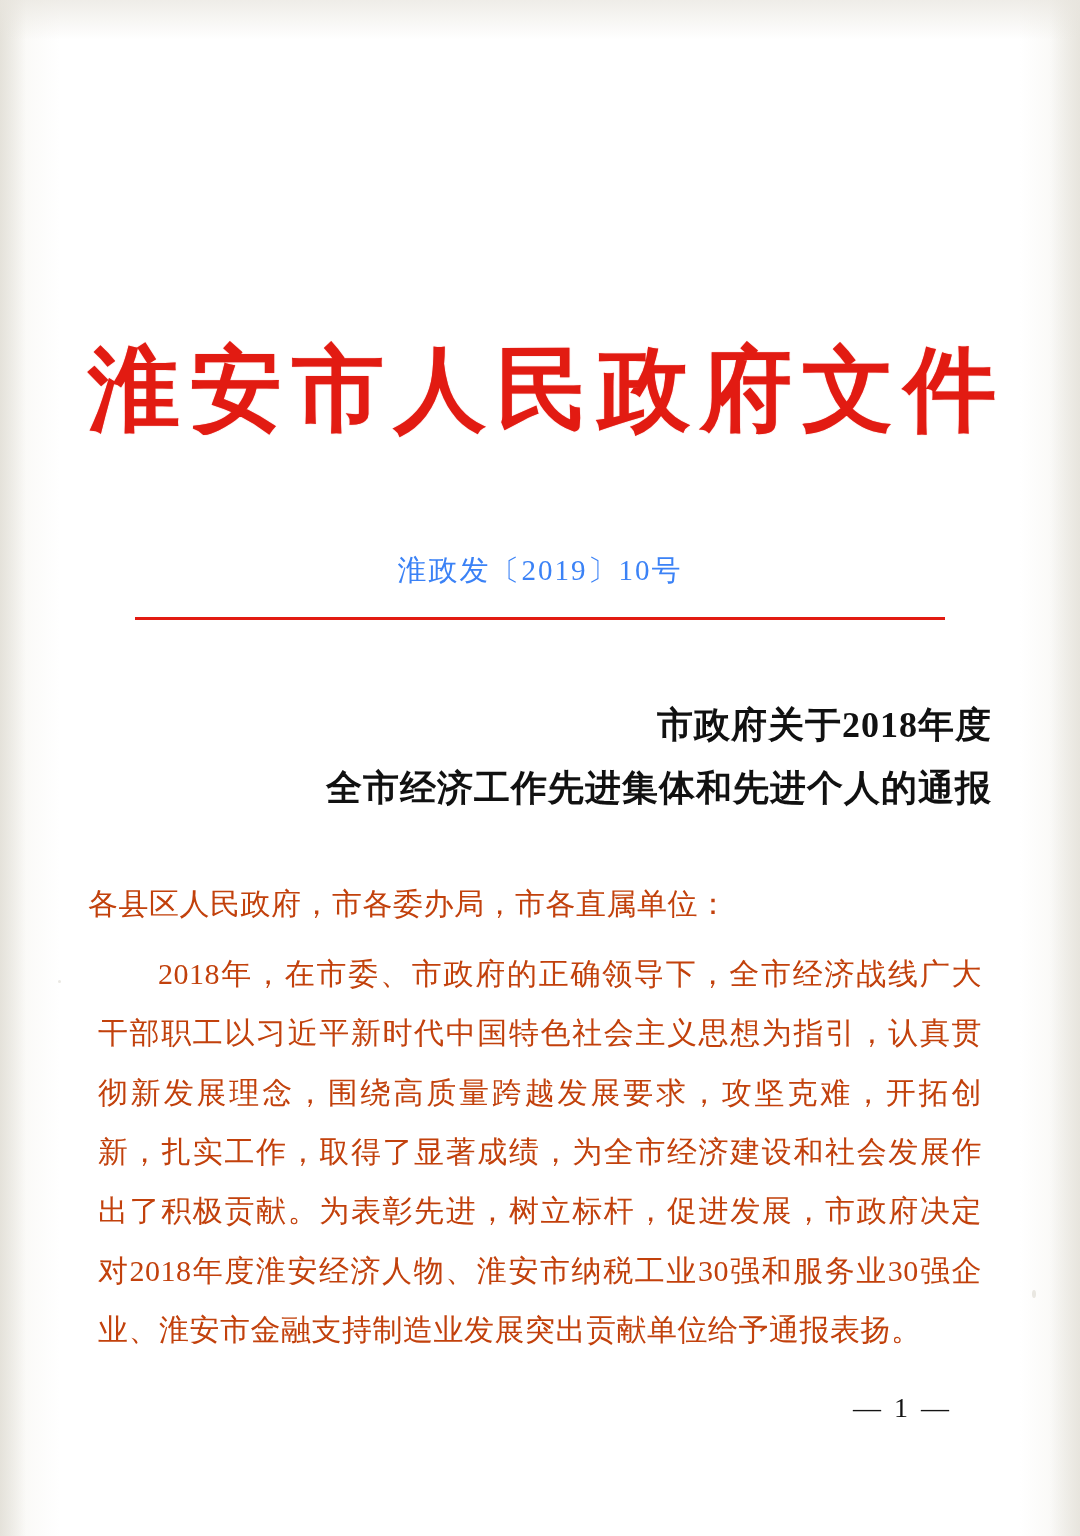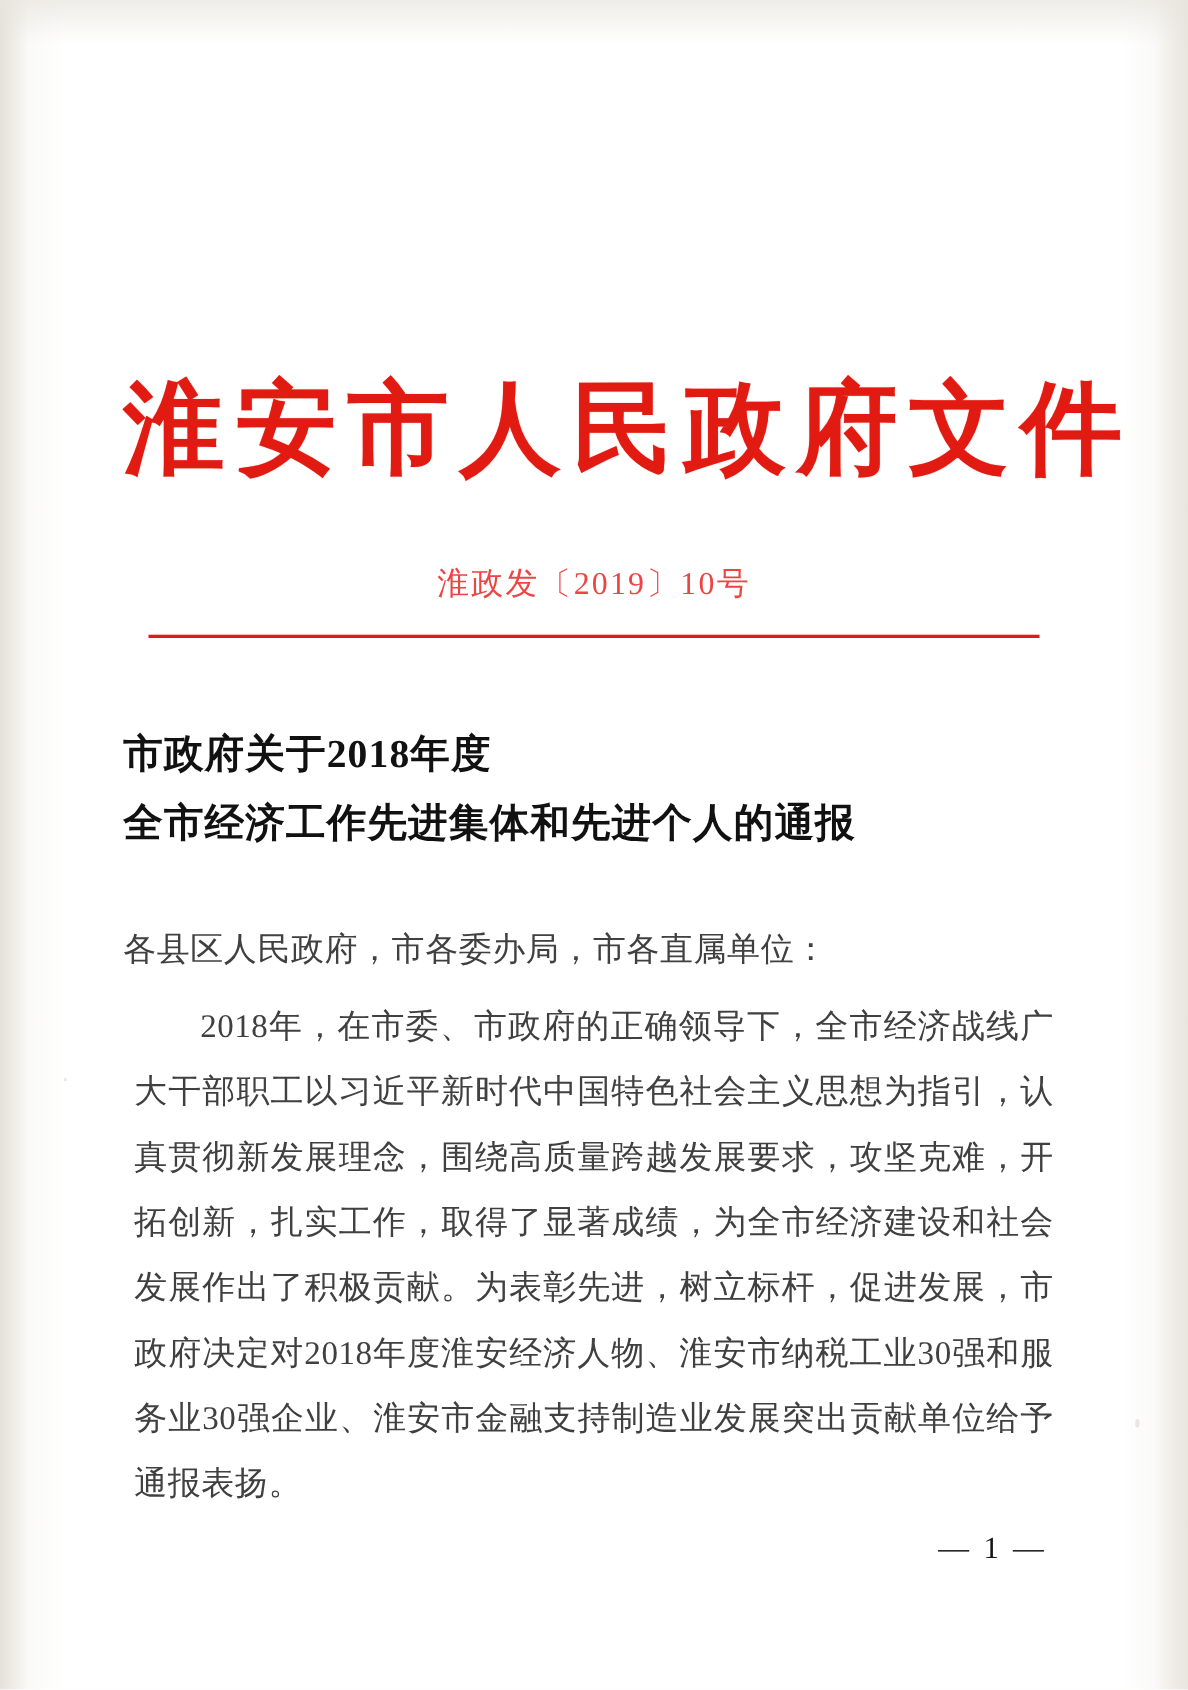--- a/index.html
+++ b/index.html
@@ -36,73 +36,73 @@
   }
   .scan-edge-top {
     position: absolute;
     left: 0; right: 0; top: 0; height: 40px;
     background: linear-gradient(to bottom, rgba(232,229,222,0.7), rgba(255,255,255,0));
   }
 
   .doc {
     position: absolute;
     inset: 0;
-    padding: 0 112px;
+    padding: 0 88px;
     box-sizing: border-box;
   }
 
   
   .masthead {
     text-align: center;
     margin-top: 340px;
     color: #e21b12;
     font-family: "DejaVu Serif", "Liberation Serif", serif;
     font-weight: bold;
     font-size: 92px;
     letter-spacing: 10px;
     line-height: 1.08;
     text-shadow: 0 0 1px rgba(226,27,18,0.6);
     white-space: nowrap;
   }
 
   .doc-number {
     text-align: center;
-    margin-top: 72px;
+    margin-top: 112px;
     font-size: 29px;
-    color: #ef4444;
+    color: #3b82f6;
     letter-spacing: 2px;
     font-family: "Liberation Serif", "DejaVu Serif", serif;
   }
 
   .red-rule {
     margin: 26px auto 0 auto;
     width: 810px;
     height: 3px;
     background: #e21b12;
   }
 
   
   .title-block {
     margin-top: 74px;
-    text-align: left;
+    text-align: right;
     font-weight: bold;
     font-size: 36px;
     line-height: 1.75;
     color: #111111;
     letter-spacing: 1px;
     font-family: "Liberation Serif", "DejaVu Serif", serif;
   }
   .title-line { display: block; }
 
   
   .body-block {
     margin-top: 54px;
     font-size: 30px;
     line-height: 1.98;
-    color: #404040;
+    color: #c2410c;
     letter-spacing: 0.5px;
     text-align: justify;
     font-family: "Liberation Serif", "DejaVu Serif", serif;
   }
   .salutation {
     margin: 0 0 4px 0;
   }
   .para {
     margin: 10px;
     text-indent: 2em;

